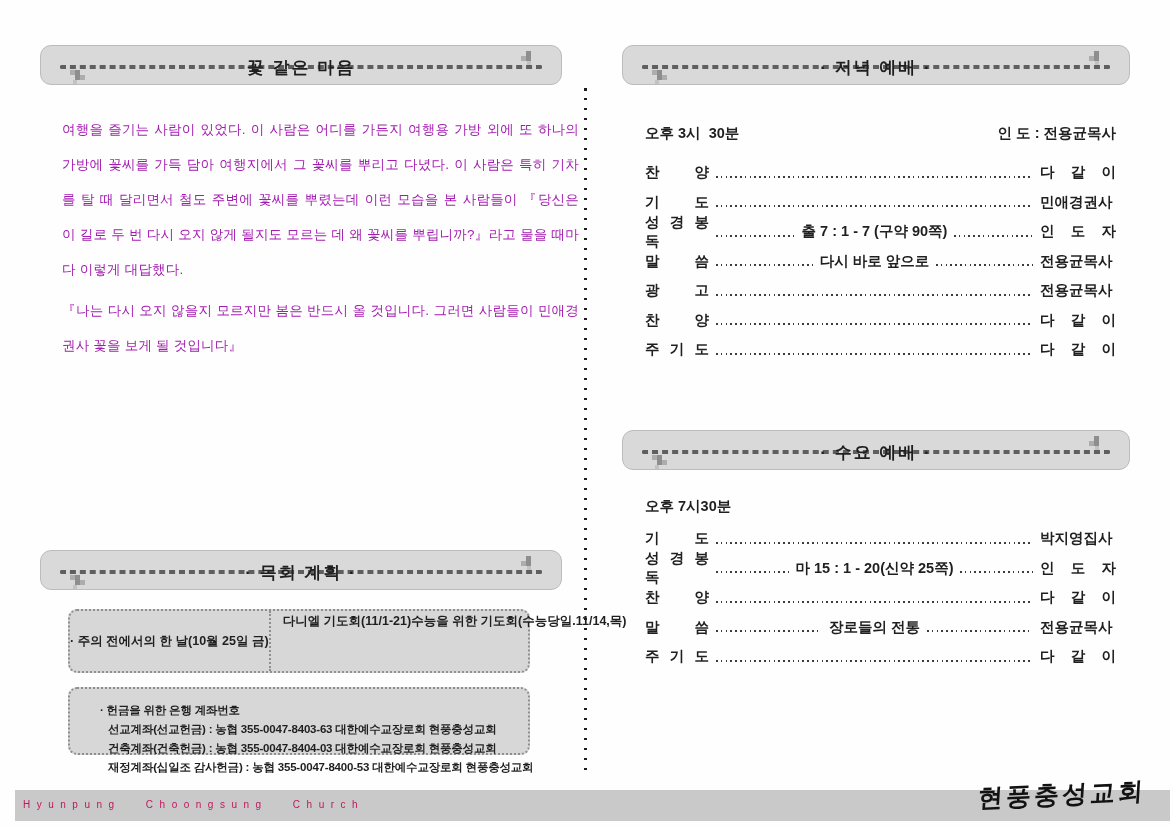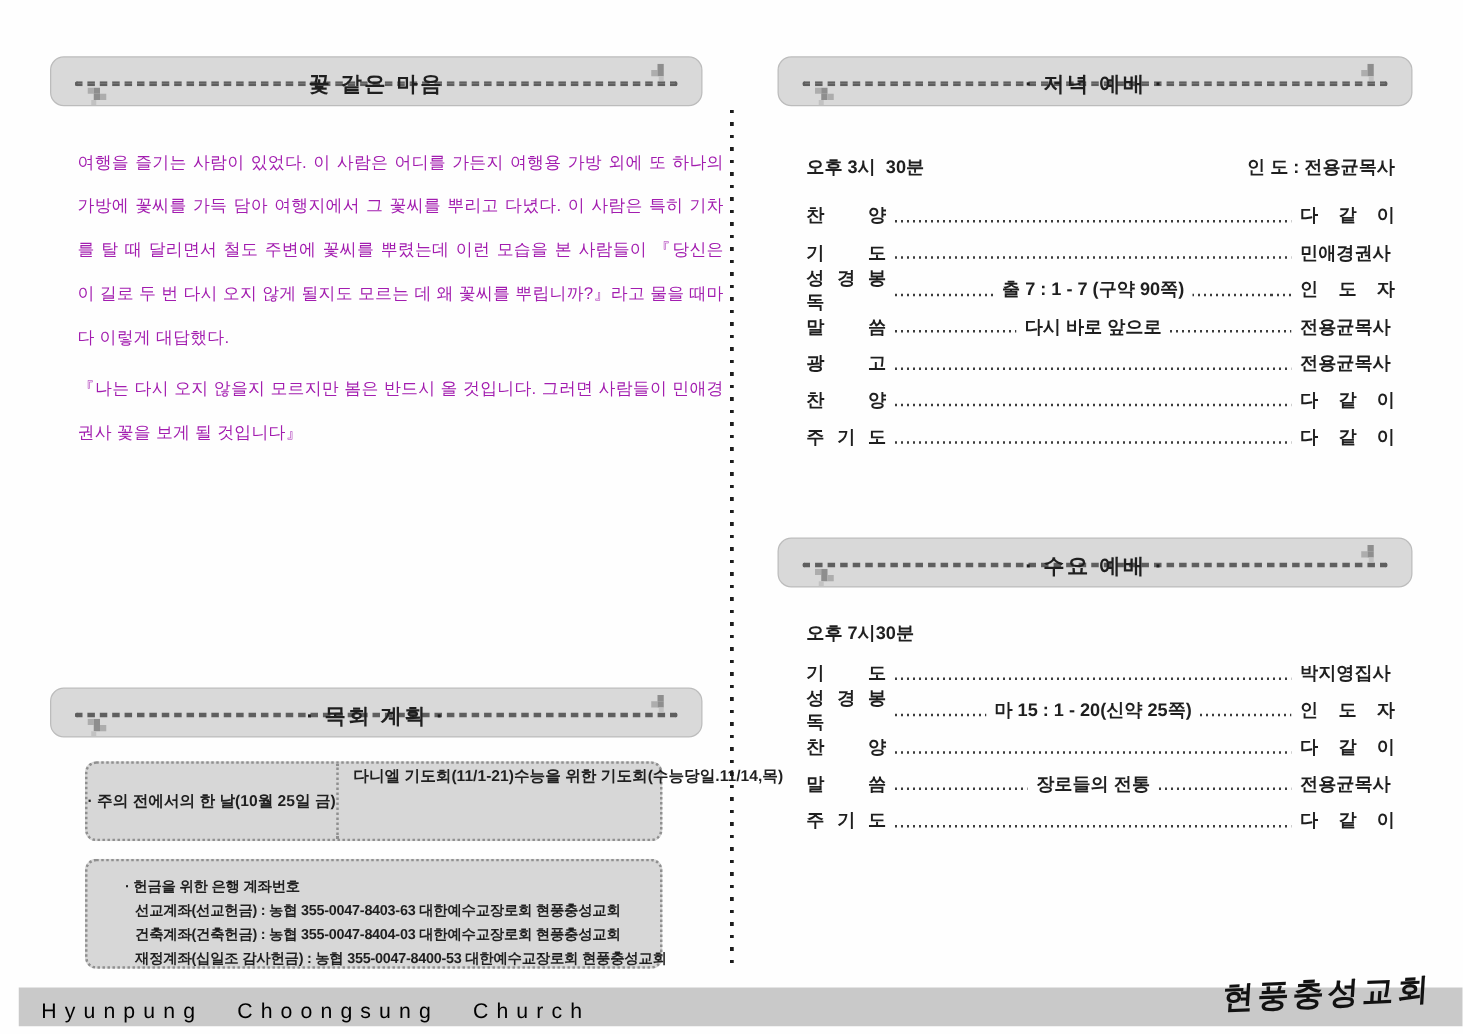--- a/index.html
+++ b/index.html
@@ -44,21 +44,21 @@
   .plan-cell-l {
     flex:1 1 50%; display:flex; align-items:center; justify-content:center;
     font-size:12.5px; white-space:nowrap;
   }
   .plan-cell-r {
     flex:1 1 50%; border-left:2px dotted #8f8f8f;
     display:flex; justify-content:center;
     padding-left:12px; font-size:12.5px; line-height:21px; white-space:nowrap;
   }
 
-  .offer-box { left:68px; top:687px; width:462px; height:88px; padding:12px 0 0 30px;
+  .offer-box { left:68px; top:687px; width:462px; height:68px; padding:12px 0 0 30px;
     font-size:11.5px; line-height:19px; letter-spacing:-0.2px; white-space:nowrap; }
   .offer-acc { padding-left:8px; }
 
   
   .divider {
     left:584px; top:88px; width:2.5px; height:687px;
     background:repeating-linear-gradient(to bottom,#1c1c1c 0 2.5px,transparent 2.5px 10px);
   }
 
   
@@ -81,22 +81,22 @@
     background:repeating-linear-gradient(to right,#3c3c3c 0 1.6px,transparent 1.6px 4.8px);
   }
   .wcenter { flex:0 0 auto; white-space:nowrap; }
   .wcenter:empty { display:none; }
   .wcenter:empty + .wlead { display:none; }
   .wname { width:76px; flex:0 0 auto; text-align:justify; text-align-last:justify; white-space:nowrap; }
 
   
   .footer-bar { left:15px; top:790px; width:1155px; height:31px; background:#c9c9c9; }
   .footer-en {
-    position:absolute; left:18px; top:9px;
-    color:#000000; font-size:17px; letter-spacing:6.5px; word-spacing:16px; white-space:pre;
+    position:absolute; left:8px; top:9px;
+    color:#be185d; font-size:10px; letter-spacing:6.5px; word-spacing:16px; white-space:pre;
   }
   .footer-kr {
     position:absolute; right:24px; top:-12px;
     color:#121212; font-size:25px; font-weight:bold; letter-spacing:3px;
     transform:rotate(-2.5deg) skewX(-6deg);
   }
 </style>
 </head>
 <body>
 

